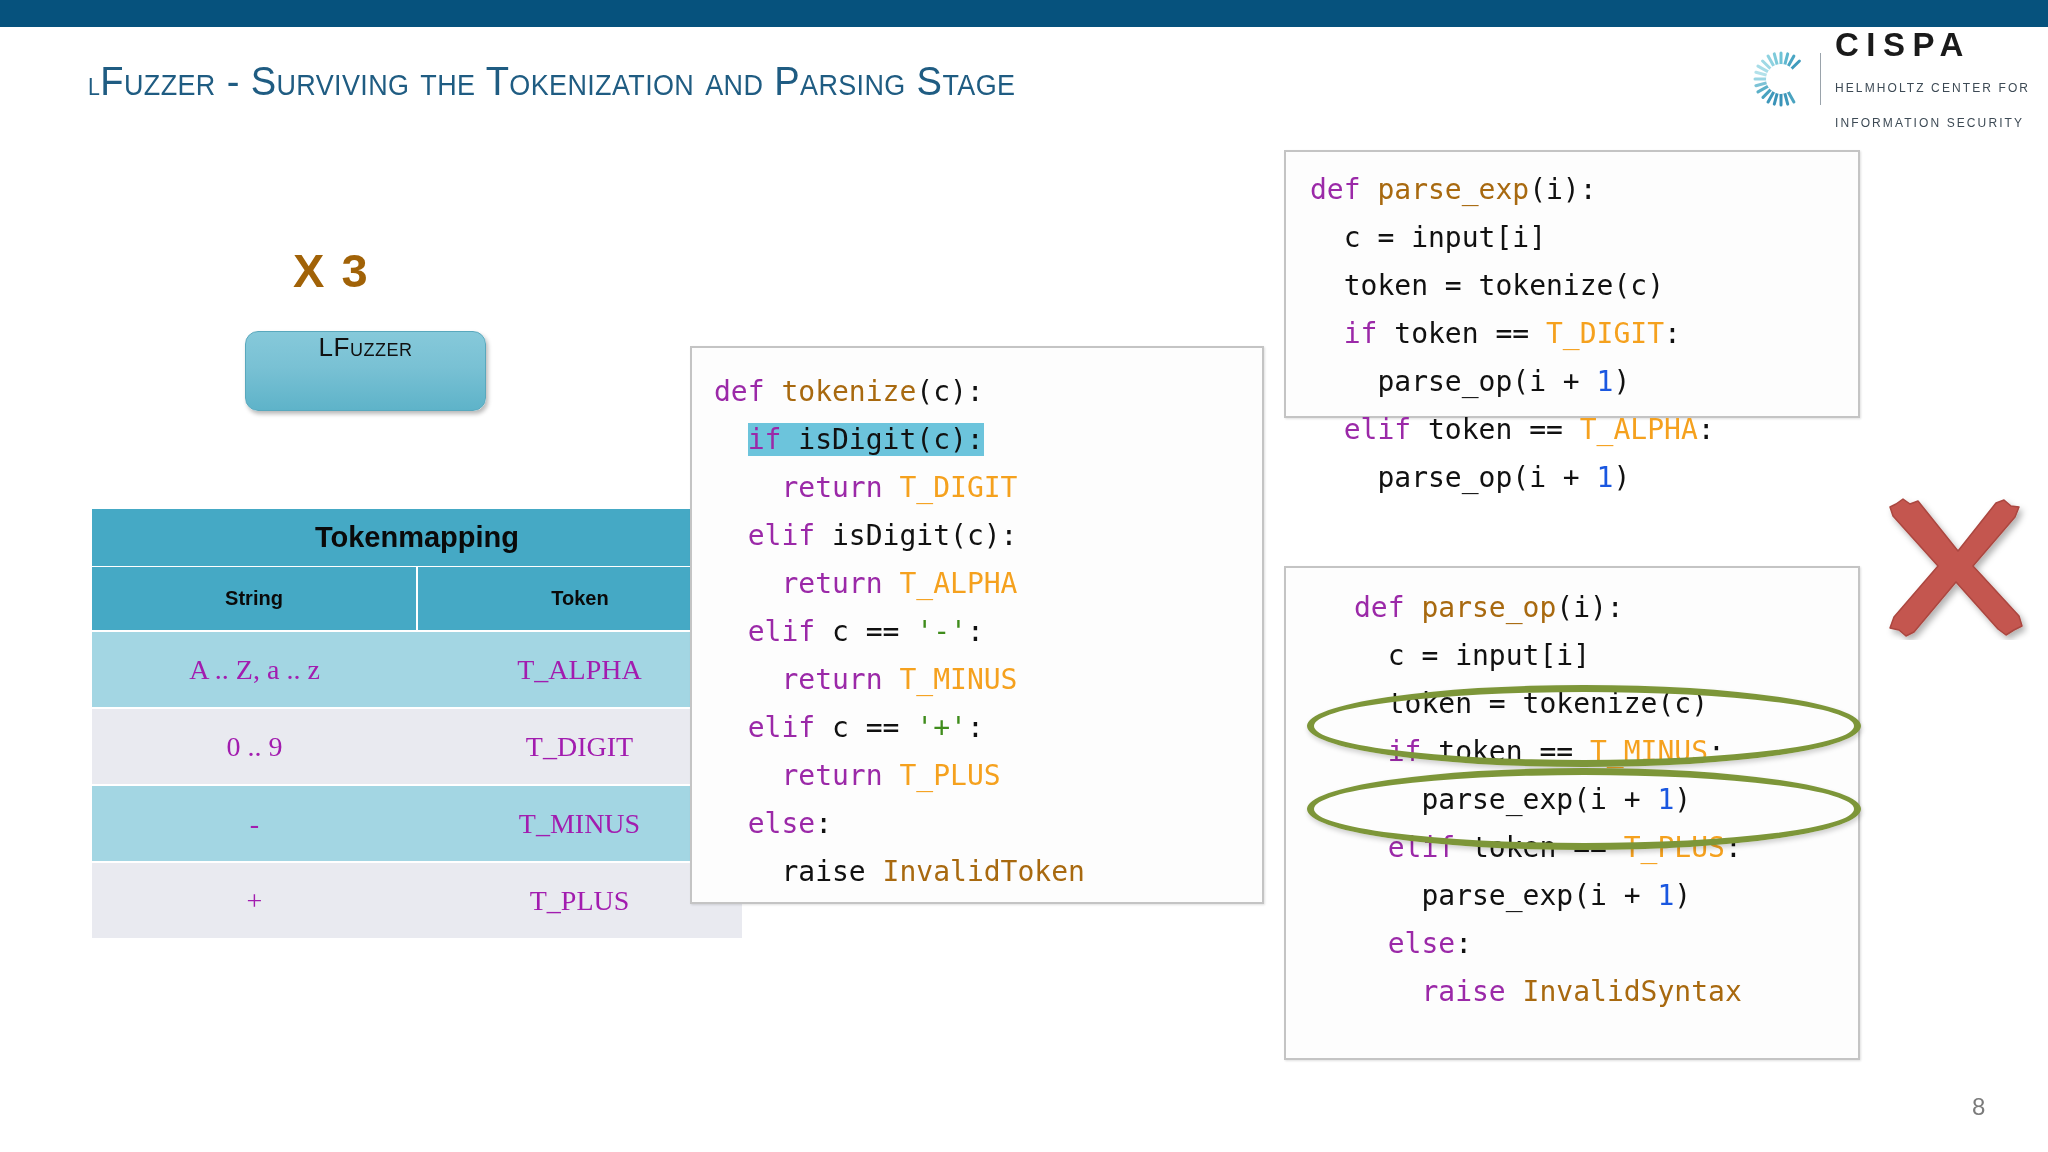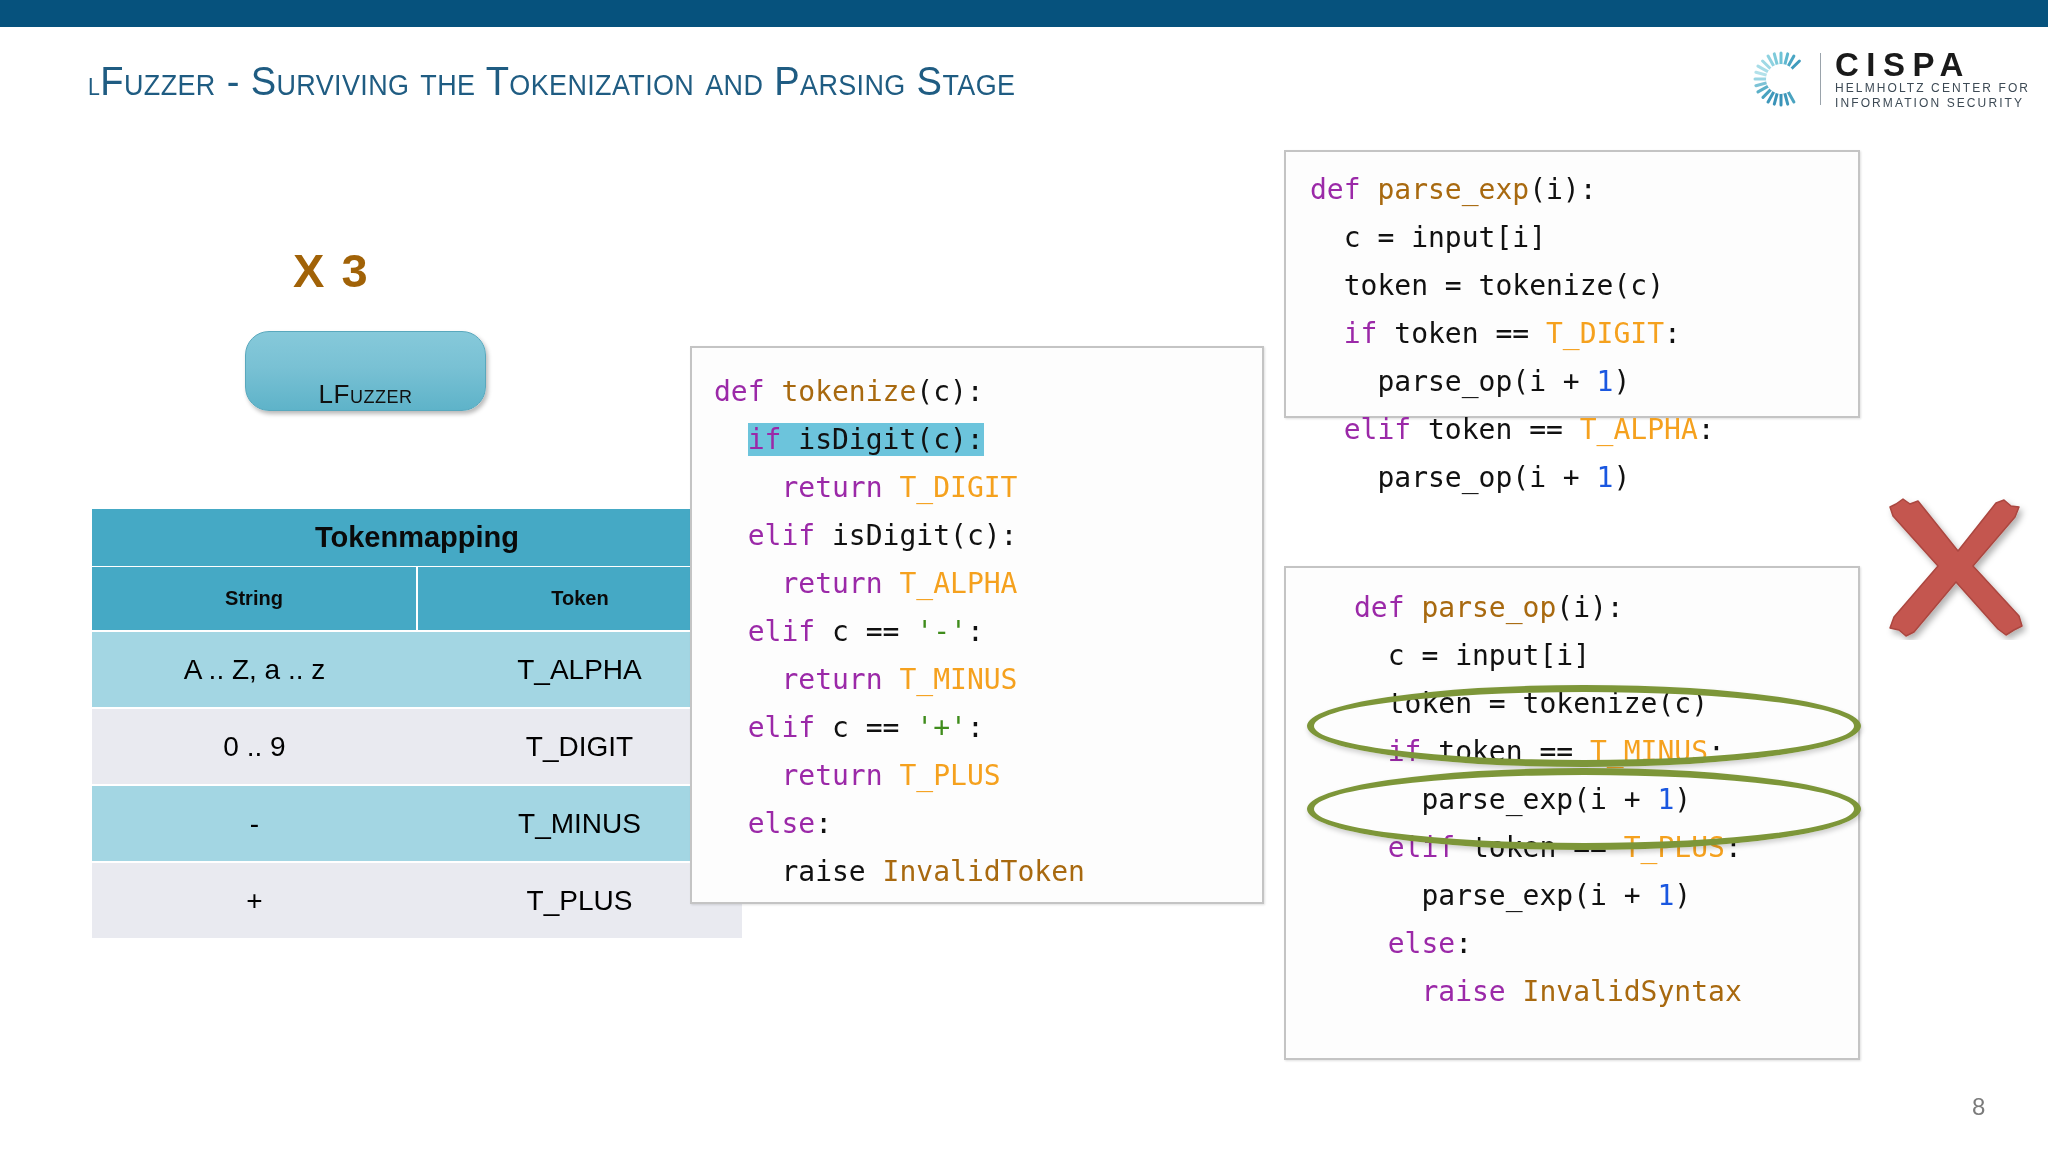--- a/index.html
+++ b/index.html
@@ -39,21 +39,21 @@
   
   .logo {
     position: absolute; left: 1752px; top: 48px;
     width: 280px; height: 62px;
     display: flex; align-items: center;
   }
   .logo-mark { width: 58px; height: 58px; position: relative; flex: none; }
   .logo-divider {
     width: 1px; height: 52px; background: #9aa3ab; margin: 0 14px 0 10px; flex: none;
   }
-  .logo-text { display: flex; flex-direction: column; justify-content: center; }
+  .logo-text { display: flex; flex-direction: column; justify-content: center; gap: 20px; }
   .logo-word {
     font-size: 33px; font-weight: 700; letter-spacing: 7.5px;
     color: #1a1a1a; line-height: 1.0;
     font-family: "Liberation Sans", sans-serif;
   }
   .logo-sub1, .logo-sub2 {
     font-size: 12px; letter-spacing: 2.1px; color: #3d4a55;
     line-height: 1.25; font-family: "Liberation Sans", sans-serif;
   }
 
@@ -62,25 +62,25 @@
     position: absolute; left: 293px; top: 243px;
     font-size: 47px; font-weight: 700; color: #a16207;
     font-family: "Liberation Sans", sans-serif;
     letter-spacing: 2px;
   }
 
   
   .lfuzzer-btn {
     position: absolute; left: 245px; top: 331px;
     width: 239px; height: 78px;
-    border-radius: 24px;
+    border-radius: 13px;
     background: linear-gradient(180deg, #86c9da 0%, #79c1d4 45%, #5eb3c9 100%);
     border: 1px solid #59a8bd;
     box-shadow: 2px 3px 4px rgba(0,0,0,0.28);
-    display: flex; align-items: flex-end; justify-content: center;
+    display: flex; align-items: flex-start; justify-content: center;
   }
   .lfuzzer-btn span {
     font-size: 26px; color: #111; font-variant: small-caps;
     font-family: "Liberation Sans", sans-serif;
     letter-spacing: 0.5px;
   }
 
   
   .tokentable {
     position: absolute; left: 92px; top: 509px;
@@ -98,21 +98,21 @@
   .tt-subhead .cell {
     flex: 1; display: flex; align-items: center; justify-content: center;
     font-size: 20px; font-weight: 700; color: #0a0a0a;
   }
   .tt-subhead .cell:first-child { border-right: 2px solid #ffffff; }
   .tt-row {
     display: flex; height: 75px; border-top: 2px solid #ffffff;
   }
   .tt-row .cell {
     flex: 1; display: flex; align-items: center; justify-content: center;
-    font-size: 28px; color: #000000; font-weight: 400;
+    font-size: 28px; color: #a21caf; font-weight: 400; font-family: Liberation Serif, serif;
   }
   .tt-row.odd  { background: #a3d6e3; }
   .tt-row.even { background: #e9eaf0; }
 
   
   .codebox {
     position: absolute;
     background: #fdfdfd;
     border: 2px solid #c4c4c4;
     box-shadow: 1px 1px 2px rgba(0,0,0,0.12);

